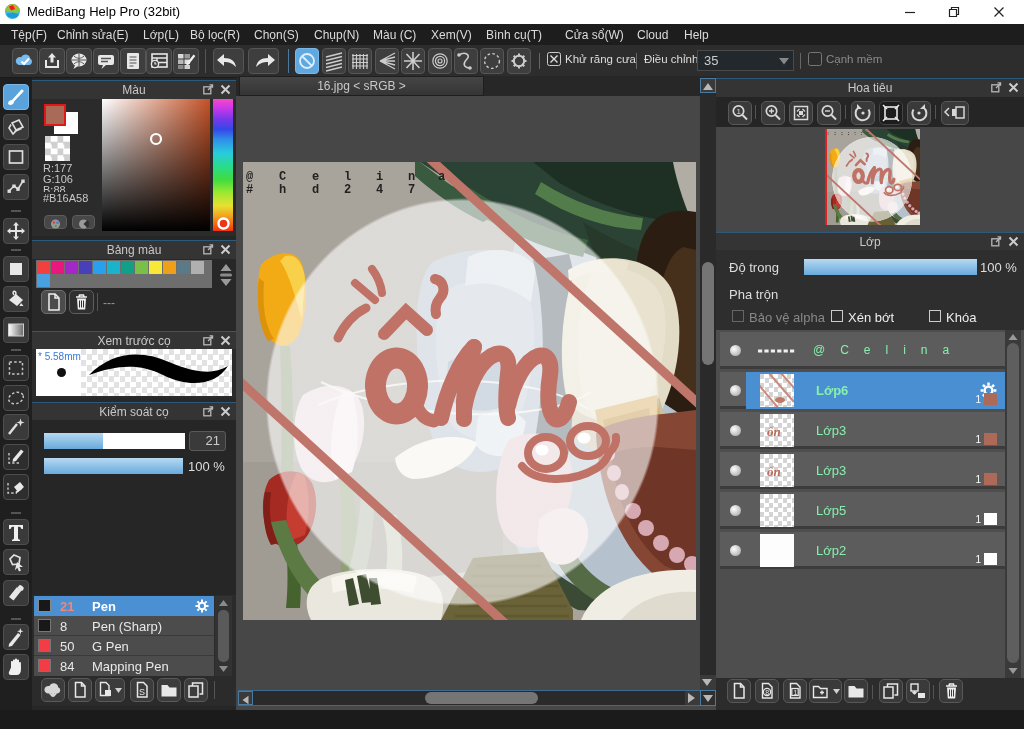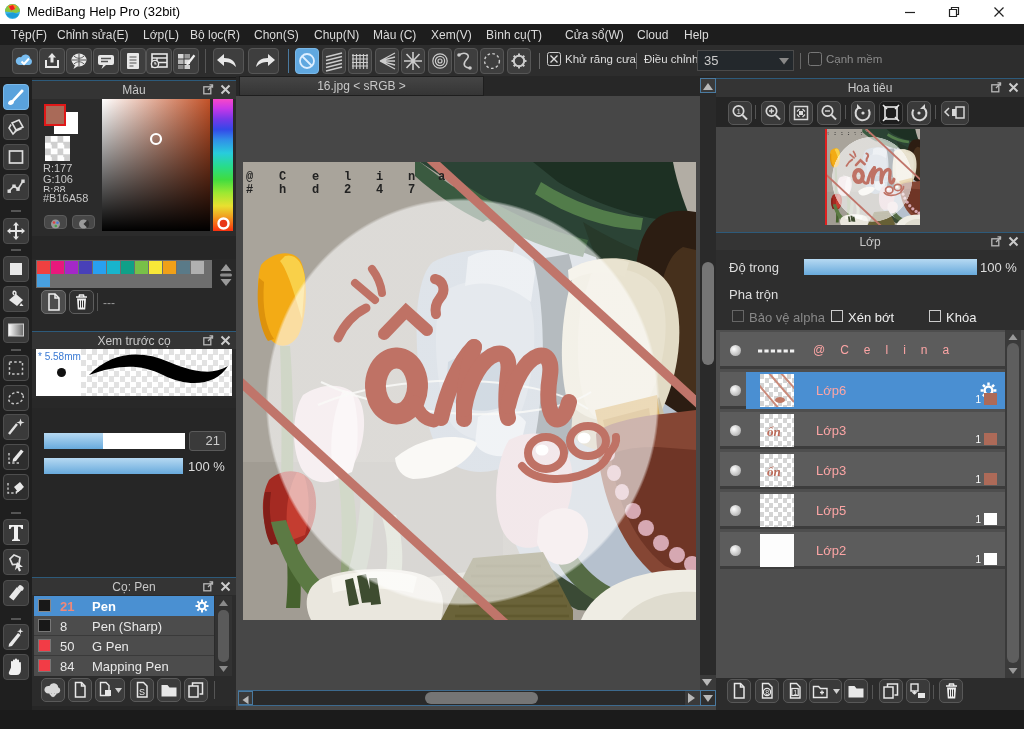--- a/index.html
+++ b/index.html
@@ -46,21 +46,21 @@
 #statusbar { position:absolute; left:0; top:710px; width:1024px; height:19px; background:#1b1b1b; }
 
 .nbtn { position:absolute; top:4px; width:24px; height:24px; background:#3a3a3a; border:1px solid #585858; border-radius:5px; }
 .lrow { position:absolute; left:4px; width:285px; height:37px; background:#5c5c5c; border-bottom:3px solid #3c3c3c; }
 .lrow.sel { background:#5c5c5c; }
 .selbar { position:absolute; left:26px; top:0; width:259px; height:37px; background:#4a8fd2; }
 .eye { position:absolute; left:10px; top:13px; width:11px; height:11px; border-radius:50%; background:radial-gradient(circle at 4px 4px,#ffffff,#9a9a9a); }
 .lthumb { position:absolute; left:40px; top:2px; width:34px; height:33px; background:
   conic-gradient(#fff 90deg,#d4d4d4 90deg 180deg,#fff 180deg 270deg,#d4d4d4 270deg);
   background-size:9px 9px; overflow:hidden; }
-.lname { position:absolute; left:96px; top:11px; color:#fca5a5; font-size:13px; white-space:nowrap; }
+.lname { position:absolute; left:96px; top:11px; color:#86efac; font-size:13px; white-space:nowrap; }
 .lnum { position:absolute; right:24px; top:22px; color:#fff; font-size:10px; }
 .lsw { position:absolute; right:8px; top:21px; width:13px; height:12px; }
 </style>
 </head>
 <body>
 <svg width="0" height="0" style="position:absolute">
 <defs>
 <symbol id="painting" viewBox="0 0 453 458">
 
   <rect x="0" y="0" width="453" height="458" fill="#a9a49b"></rect>
@@ -465,20 +465,29 @@
     <svg style="position:absolute;left:117px;top:33px" width="14" height="14" viewBox="0 0 14 14">
           <circle cx="7" cy="7" r="5" fill="none" stroke="#fff" stroke-width="2.2"></circle>
         </svg>
 
     <div style="position:absolute;left:181px;top:0px;width:20px;height:132px;background:linear-gradient(to bottom,#f848c8 0%,#c838e8 7%,#7838e8 15%,#3448e8 23%,#3090e8 31%,#28ccdc 41%,#28dc8c 51%,#40dc40 61%,#9ce832 71%,#e8e030 81%,#f0a020 89%,#f85010 97%,#f83010 100%)"></div>
     <svg style="position:absolute;left:184px;top:117px" width="15" height="15" viewBox="0 0 15 15">
           <circle cx="7.5" cy="7.5" r="5" fill="#e83818" stroke="#fff" stroke-width="2.4"></circle>
         </svg>
   </div>
 
+  <div class="phead" style="left:0;top:162px;width:204px">Bảng màu
+    <svg class="php" viewBox="0 0 11 11">
+          <rect x="0.8" y="2.8" width="7" height="7" fill="none" stroke="#b8b8b8" stroke-width="1.3"></rect>
+          <path d="M5 6 L10 1 M6.5 0.8 h3 v3" stroke="#b8b8b8" stroke-width="1.3" fill="none"></path>
+        </svg>
+    <svg class="phx" viewBox="0 0 11 11">
+          <path d="M1.5 1.5 L9.5 9.5 M9.5 1.5 L1.5 9.5" stroke="#ccc" stroke-width="2"></path>
+        </svg>
+  </div>
   <div style="position:absolute;left:0;top:181px;width:204px;height:149px;background:#282828">
     <div style="position:absolute;left:4px;top:1px;width:176px;height:28px;background:#6e6e6e"></div>
     <div style="position:absolute;left:5px;top:2px;width:172px;height:13px">
       <div style="position:absolute;left:0;width:13px;height:13px;background:#f04040"></div>
       <div style="position:absolute;left:14px;width:13px;height:13px;background:#e8187c"></div>
       <div style="position:absolute;left:28px;width:13px;height:13px;background:#a428c8"></div>
       <div style="position:absolute;left:42px;width:13px;height:13px;background:#4840b8"></div>
       <div style="position:absolute;left:56px;width:13px;height:13px;background:#28a0f0"></div>
       <div style="position:absolute;left:70px;width:13px;height:13px;background:#18b4cc"></div>
       <div style="position:absolute;left:84px;width:13px;height:13px;background:#10a088"></div>
@@ -524,38 +533,38 @@
       <div style="position:absolute;left:21px;top:19px;width:9px;height:9px;border-radius:50%;background:#111"></div>
     </div>
     <div style="position:absolute;left:49px;top:0;width:151px;height:47px;background:
       conic-gradient(#fff 90deg,#e2e2e2 90deg 180deg,#fff 180deg 270deg,#e2e2e2 270deg);background-size:11px 11px">
       <svg width="151" height="47" viewBox="0 0 151 47">
             <path d="M8 26 C30 4 58 0 88 13 C114 24 132 26 147 17 C136 35 110 40 82 26 C58 14 36 16 8 26 Z" fill="#000"></path>
           </svg>
     </div>
   </div>
 
+  <div class="phead" style="left:0;top:324px;width:204px">Kiểm soát cọ
+    <svg class="php" viewBox="0 0 11 11">
+          <rect x="0.8" y="2.8" width="7" height="7" fill="none" stroke="#b8b8b8" stroke-width="1.3"></rect>
+          <path d="M5 6 L10 1 M6.5 0.8 h3 v3" stroke="#b8b8b8" stroke-width="1.3" fill="none"></path>
+        </svg>
+    <svg class="phx" viewBox="0 0 11 11">
+          <path d="M1.5 1.5 L9.5 9.5 M9.5 1.5 L1.5 9.5" stroke="#ccc" stroke-width="2"></path>
+        </svg>
+  </div>
   <div style="position:absolute;left:0;top:342px;width:204px;height:157px;background:#262626">
     <div style="position:absolute;left:12px;top:13px;width:141px;height:16px;background:#fff">
       <div style="position:absolute;left:0;top:0;width:59px;height:16px;background:linear-gradient(#b6d9f2,#68aadc)"></div>
     </div>
     <div style="position:absolute;left:157px;top:11px;width:37px;height:20px;background:#3a3a3a;border:1px solid #5a5a5a;border-radius:3px;color:#ccc;font-size:13px;text-align:right;line-height:18px;padding-right:5px">21</div>
     <div style="position:absolute;left:12px;top:38px;width:139px;height:16px;background:linear-gradient(#b6d9f2,#68aadc)"></div>
     <div style="position:absolute;left:156px;top:39px;color:#dcdcdc;font-size:13px">100 %</div>
   </div>
 
-  <div class="phead" style="left:0;top:499px;width:204px">Cọ: Pen
-    <svg class="php" viewBox="0 0 11 11">
-          <rect x="0.8" y="2.8" width="7" height="7" fill="none" stroke="#b8b8b8" stroke-width="1.3"></rect>
-          <path d="M5 6 L10 1 M6.5 0.8 h3 v3" stroke="#b8b8b8" stroke-width="1.3" fill="none"></path>
-        </svg>
-    <svg class="phx" viewBox="0 0 11 11">
-          <path d="M1.5 1.5 L9.5 9.5 M9.5 1.5 L1.5 9.5" stroke="#ccc" stroke-width="2"></path>
-        </svg>
-  </div>
   <div style="position:absolute;left:0;top:517px;width:204px;height:111px;background:#2b2b2b">
     <div style="position:absolute;left:2px;top:1px;width:180px;height:20px;background:#4a90d2;color:#fff">
       <div style="position:absolute;left:4px;top:3px;width:13px;height:13px;background:#181818;border:1px solid #888"></div>
       <span style="position:absolute;left:26px;top:3px;font-size:13px;color:#f08878;font-weight:bold">21</span>
       <span style="position:absolute;left:58px;top:3px;font-size:13px;font-weight:bold">Pen</span>
       <svg style="position:absolute;right:5px;top:3px" width="14" height="14" viewBox="0 0 14 14">
             <circle cx="7" cy="7" r="3.2" fill="none" stroke="#fff" stroke-width="2"></circle>
             <g stroke="#fff" stroke-width="2">
               <path d="M7 0.5 v2.4 M7 11.1 v2.4 M0.5 7 h2.4 M11.1 7 h2.4 M2.4 2.4 l1.7 1.7 M9.9 9.9 l1.7 1.7 M11.6 2.4 L9.9 4.1 M4.1 9.9 l-1.7 1.7"></path>
             </g>
@@ -745,21 +754,21 @@
           </svg>
       <span class="lname" style="left:93px;letter-spacing:15px;font-size:12px">@Celina</span>
     </div>
     <div class="lrow sel" style="top:42px">
       <div class="selbar"></div>
       <div class="eye"></div>
       <div class="lthumb"><svg width="34" height="34" viewBox="0 0 34 34">
               <path d="M-2 10 L20 36 M8 -2 L34 28 M20 -2 L36 16" stroke="#c98a7a" stroke-width="2"></path>
               <ellipse cx="20" cy="26" rx="5" ry="3" fill="#c07a66"></ellipse>
             </svg></div>
-      <span class="lname" style="font-weight:normal">Lớp6</span>
+      <span class="lname" style="font-weight:bold">Lớp6</span>
       <svg style="position:absolute;right:8px;top:10px" width="17" height="17" viewBox="0 0 14 14">
             <circle cx="7" cy="7" r="3.2" fill="none" stroke="#fff" stroke-width="2"></circle>
             <g stroke="#fff" stroke-width="2">
               <path d="M7 0.5 v2.4 M7 11.1 v2.4 M0.5 7 h2.4 M11.1 7 h2.4 M2.4 2.4 l1.7 1.7 M9.9 9.9 l1.7 1.7 M11.6 2.4 L9.9 4.1 M4.1 9.9 l-1.7 1.7"></path>
             </g>
           </svg>
       <span class="lnum">1</span>
           <div class="lsw" style="background:#ad6a58"></div>
     </div>
     <div class="lrow" style="top:82px">

